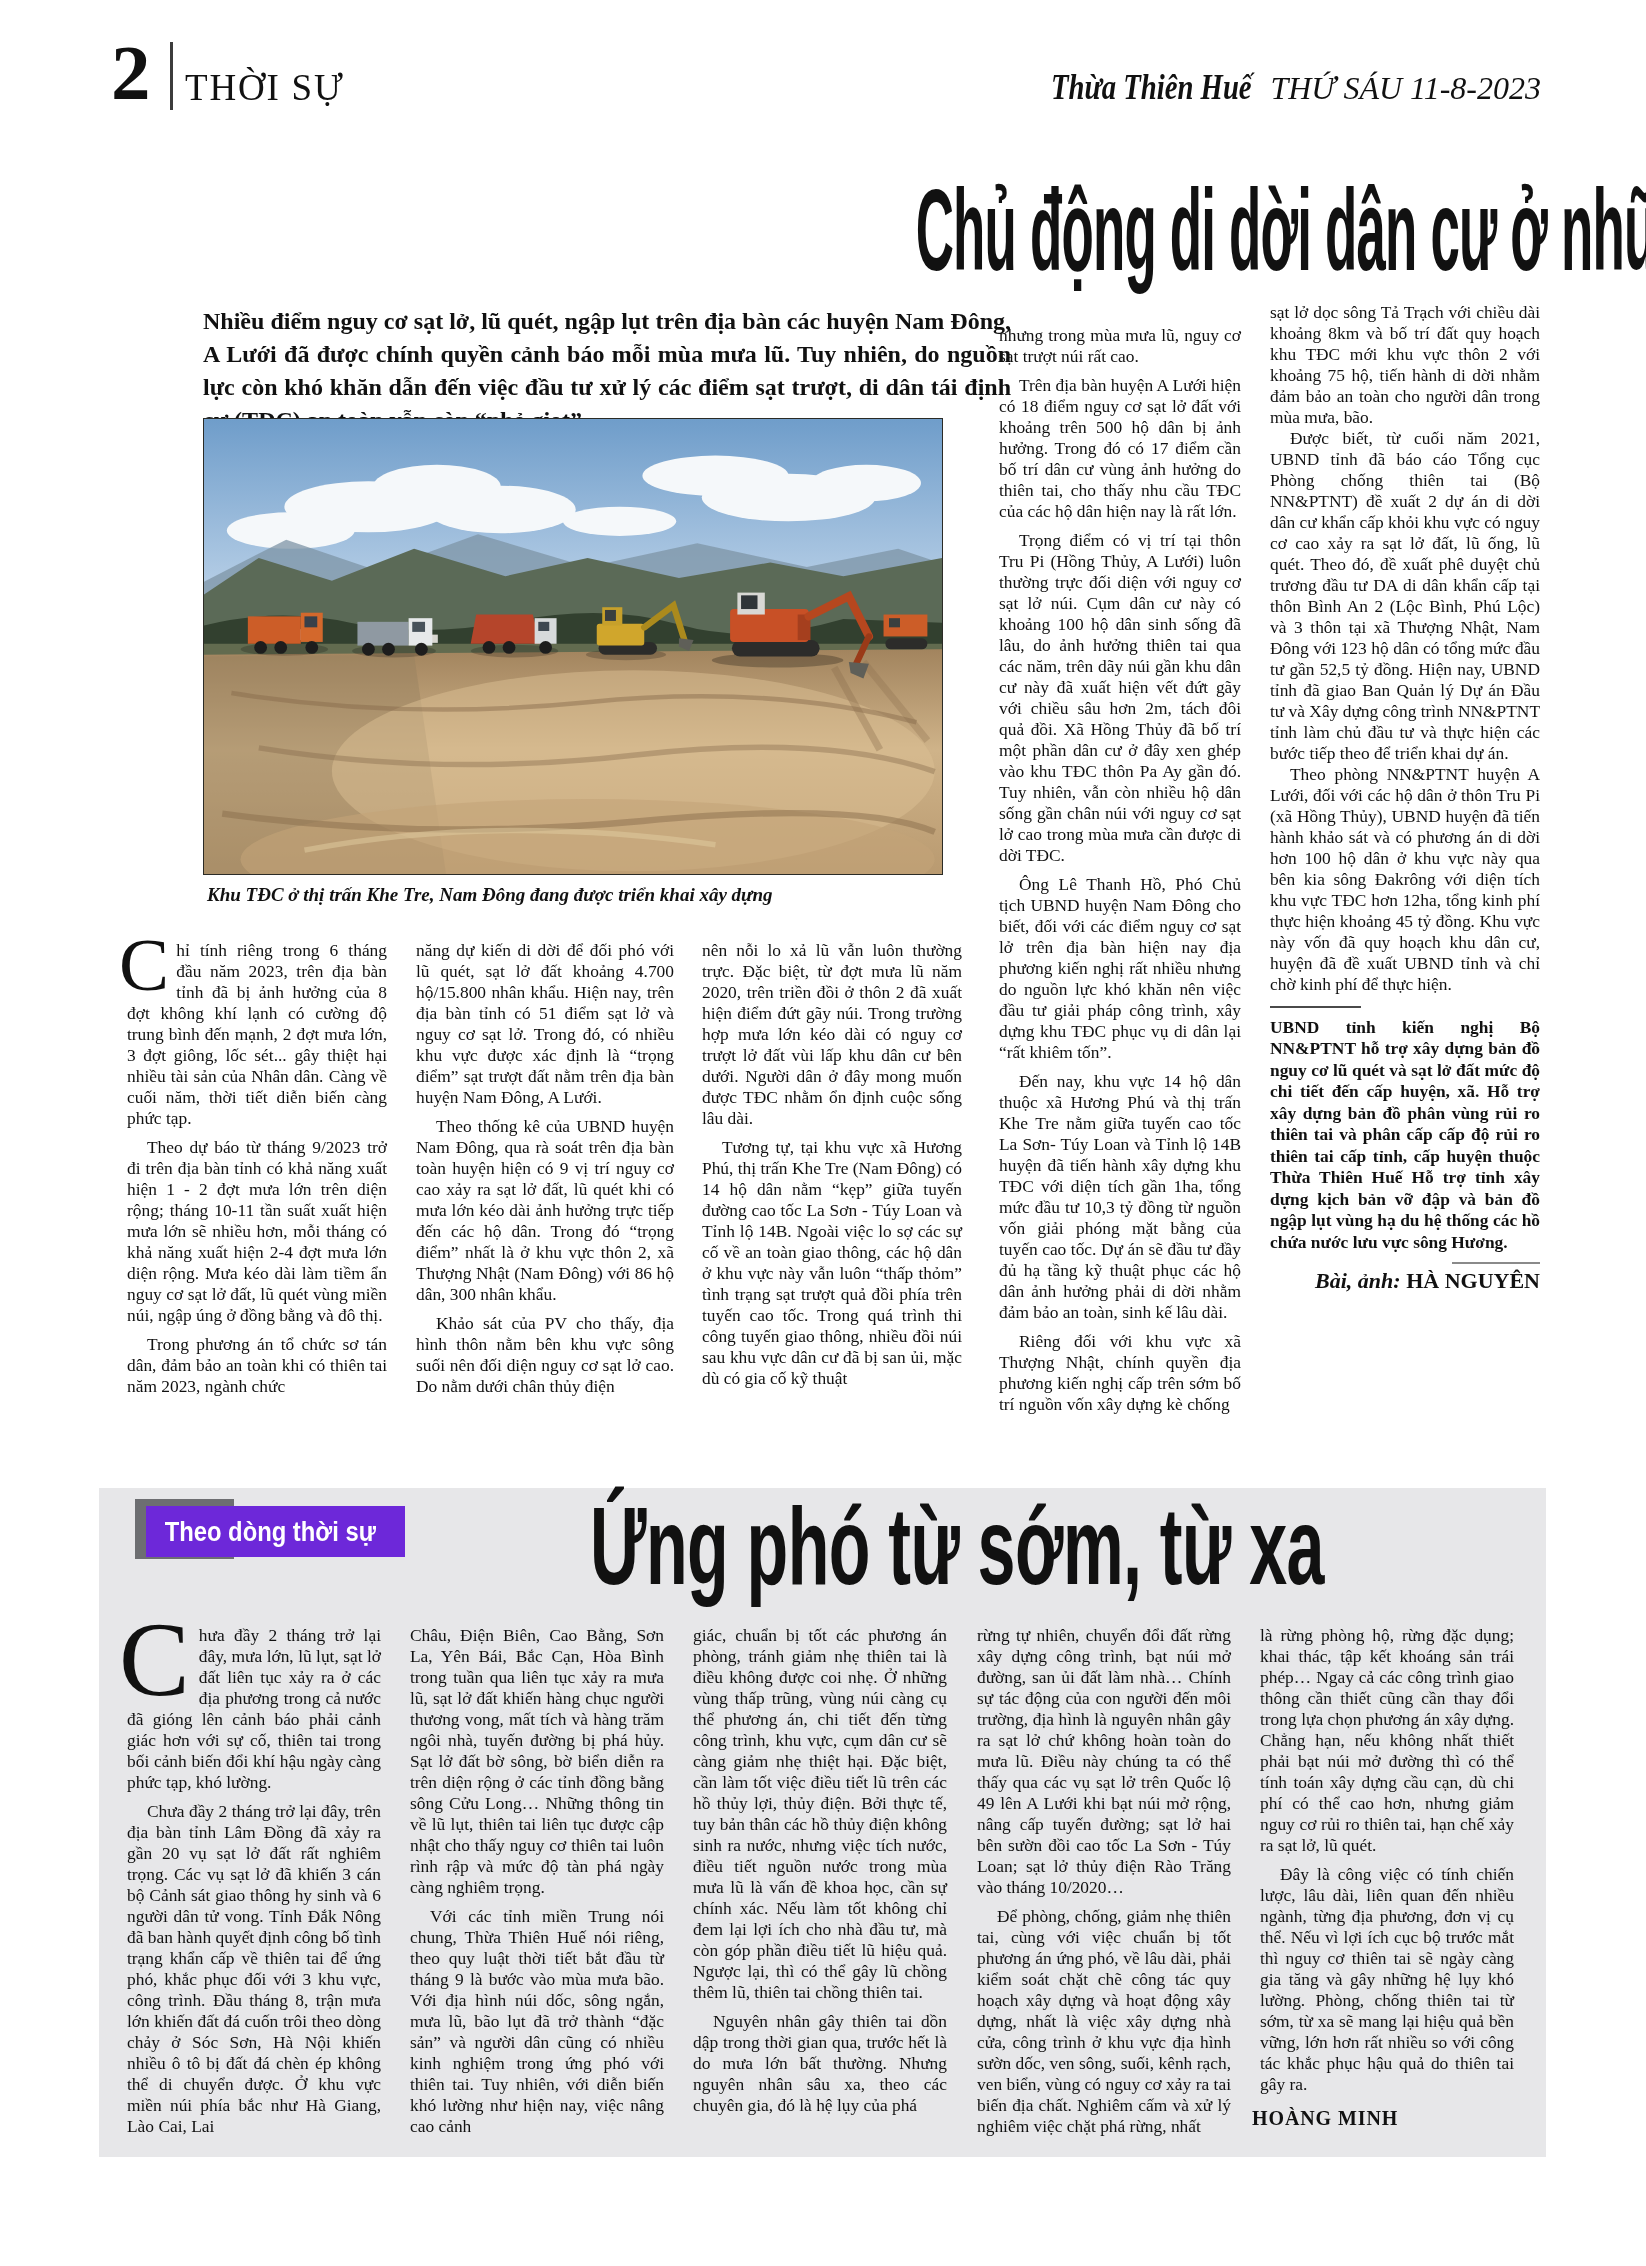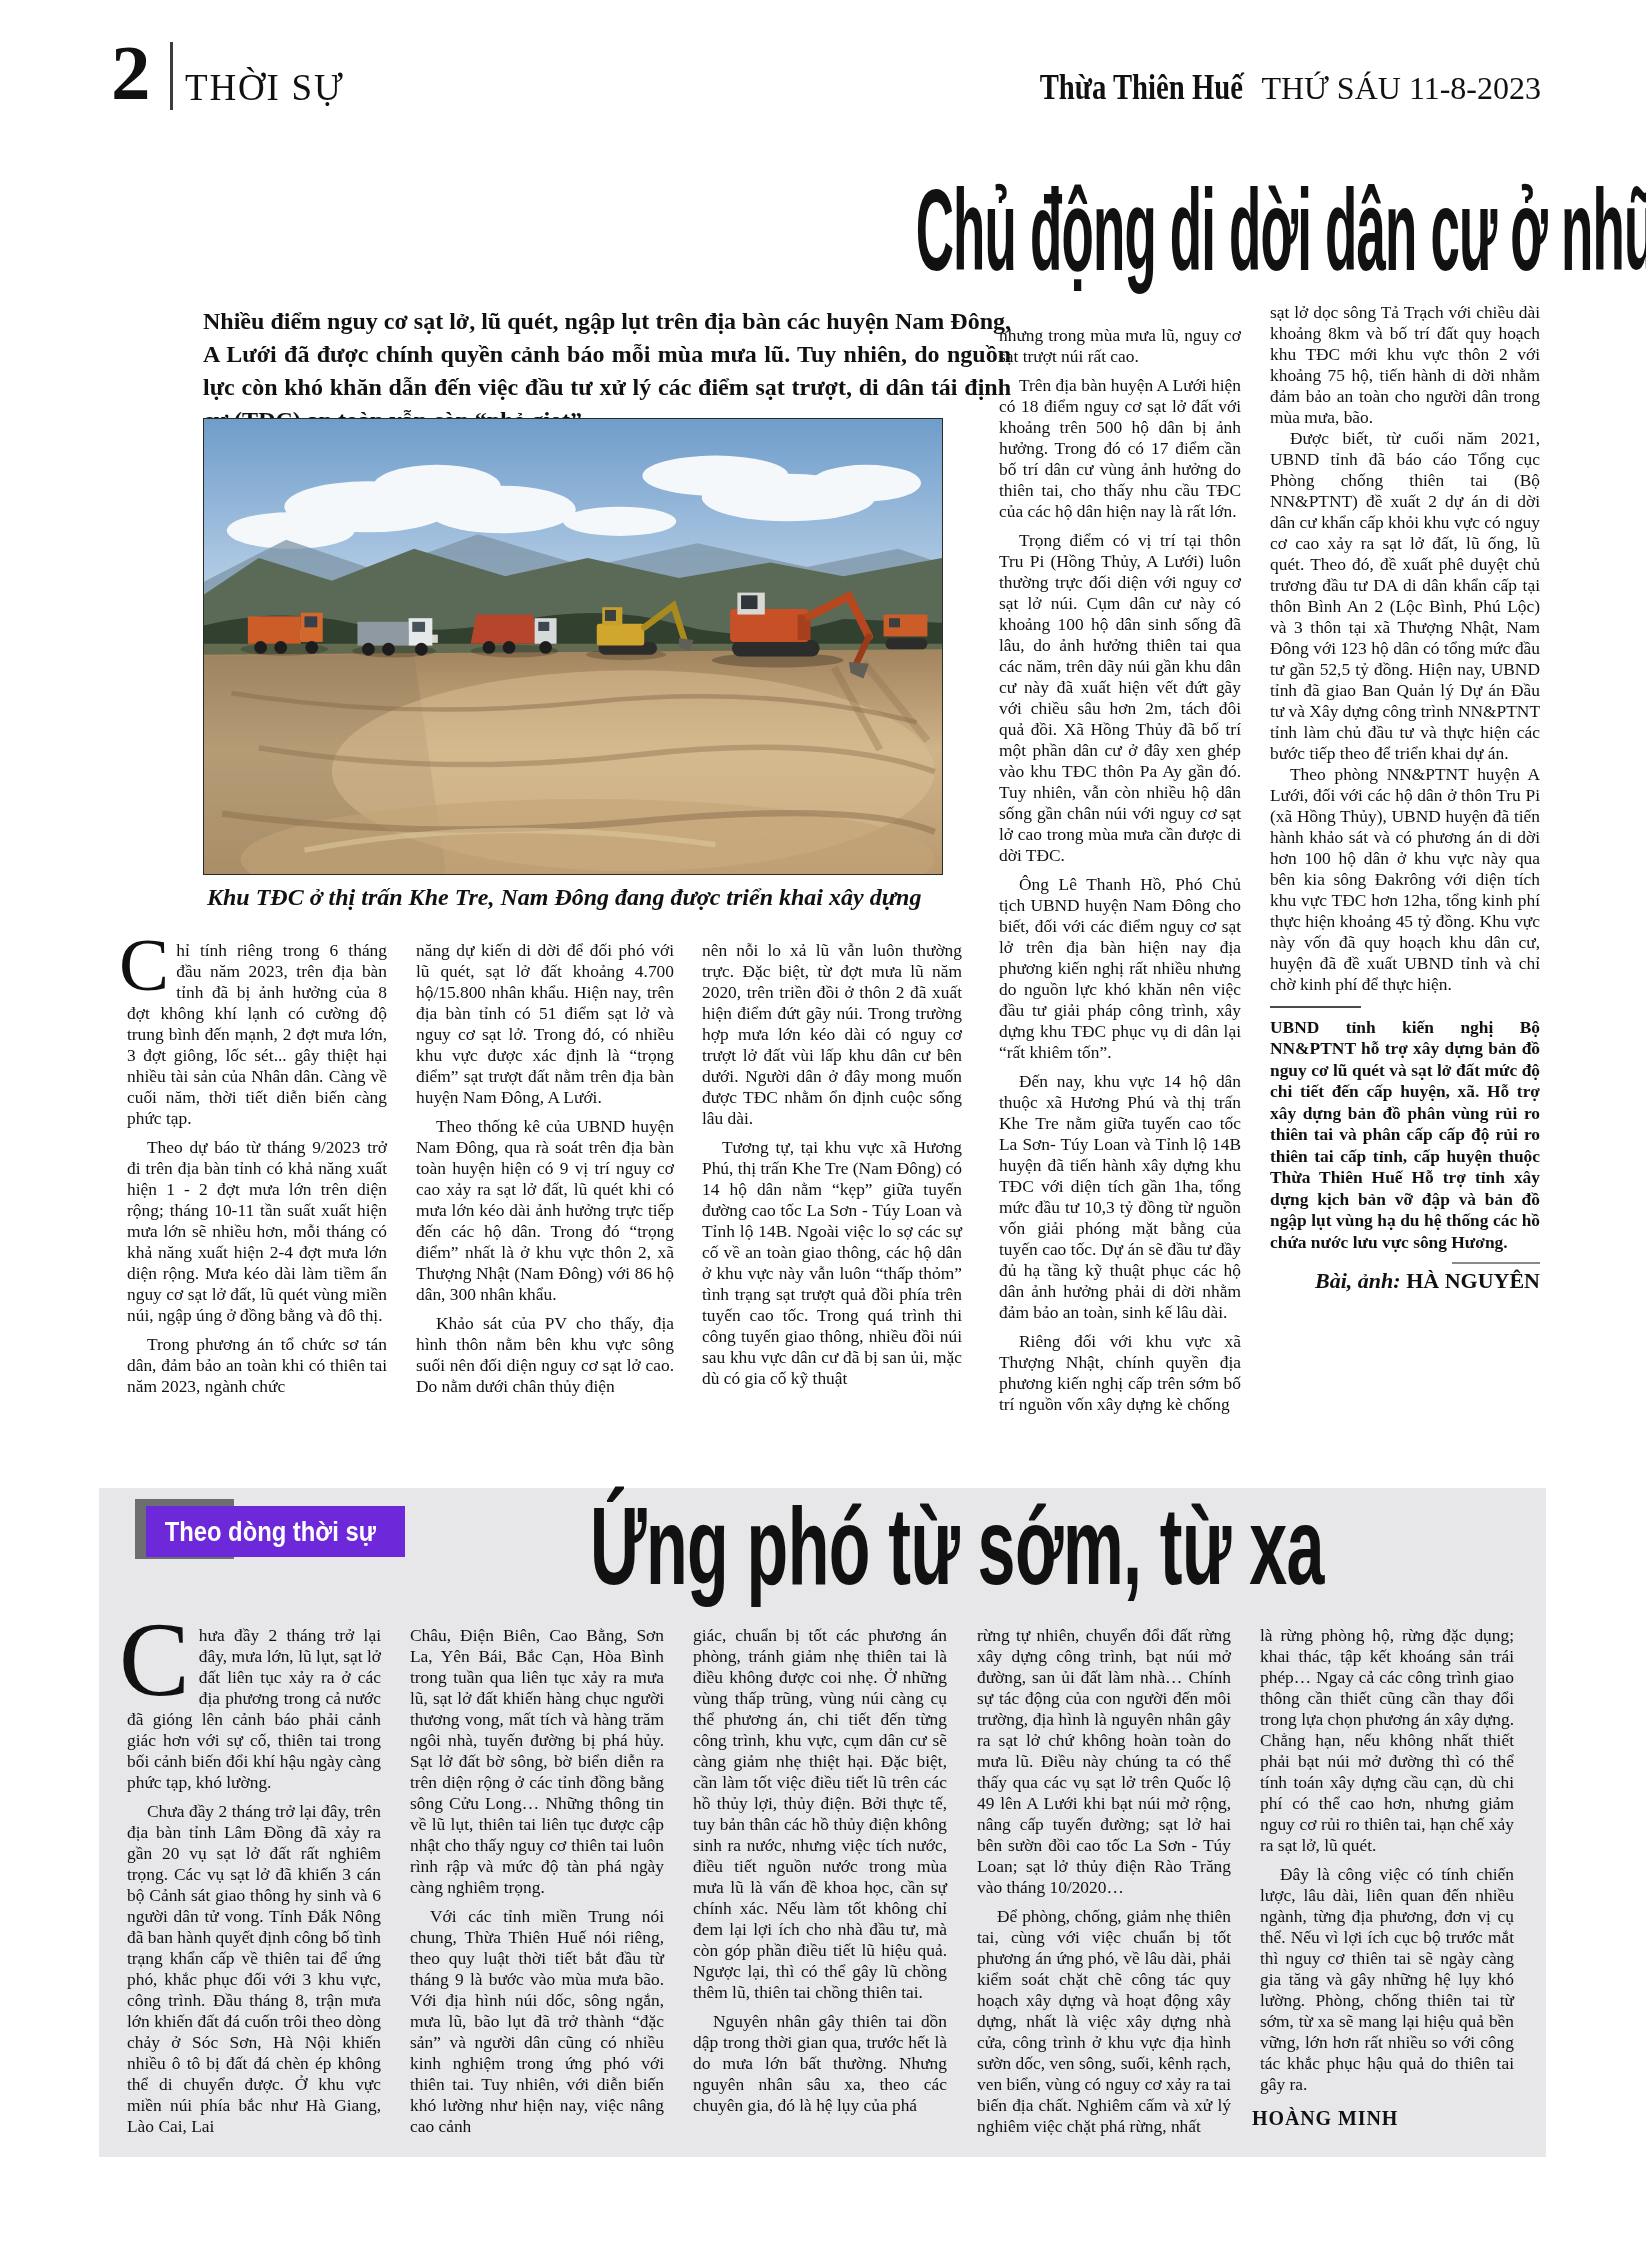--- a/index.html
+++ b/index.html
@@ -5,35 +5,35 @@
   html,body{margin:0;padding:0;background:#fff;}
   .page{position:relative;width:1647px;height:2267px;background:#ffffff;overflow:hidden;
         font-family:"Liberation Serif",serif;color:#111;}
   .abs{position:absolute;}
 
   
   .pagenum{left:111px;top:33px;font-size:79px;font-weight:bold;line-height:1;
            font-family:"Liberation Serif",serif;}
   .header-bar{left:170px;top:42px;width:2.7px;height:68px;background:#3c3c3c;}
   .section{left:185px;top:66px;font-size:37px;letter-spacing:1.8px;}
-  .mast-row{right:106px;top:68px;display:flex;align-items:baseline;gap:18.3px;}
+  .mast-row{right:106px;top:68px;display:flex;align-items:baseline;gap:18.3px;font-style:italic;}
   .masthead{font-size:35px;font-weight:bold;display:inline-block;transform:scaleX(.82);
             transform-origin:right center;white-space:nowrap;}
   .issue-date{font-size:32px;white-space:nowrap;}
 
   
   .headline1{left:101px;top:170px;width:1446px;text-align:center;}
   .headline1 span{display:inline-block;font-family:"Liberation Sans",sans-serif;font-weight:bold;
                   font-size:115px;line-height:1.05;white-space:nowrap;transform:scaleX(.46);
                   transform-origin:50% 50%;letter-spacing:-1.8px;}
   .lead{left:203px;top:305px;width:808px;font-size:24px;font-weight:bold;line-height:33px;
         text-align:justify;}
   .photo-frame{left:203px;top:418px;width:738px;height:455px;border:1.8px solid #2b2b26;
                box-sizing:content-box;background:#9db4cd;}
-  .caption{left:207px;top:884px;width:804px;font-size:24px;font-weight:bold;font-style:italic;}
+  .caption{left:207px;top:884px;width:804px;font-size:19px;font-weight:bold;font-style:italic;}
 
   .col{overflow:hidden;text-align:justify;font-size:17.4px;line-height:21px;}
   .col p{margin:8px;text-indent:20px;}
   .col p:first-of-type{text-indent:0;}
   .dropcap{float:left;font-size:75px;line-height:.78;padding:3.7px 7.3px 0 0;font-family:"Liberation Serif",serif;}
   .dropcap.big{font-size:106px;line-height:.74;padding-right:9.1px;}
 
   .mcol1{left:119px;top:932px;width:276px;height:512px;}
   .mcol2{left:408px;top:932px;width:274px;height:512px;}
   .mcol3{left:694px;top:932px;width:276px;height:512px;}

